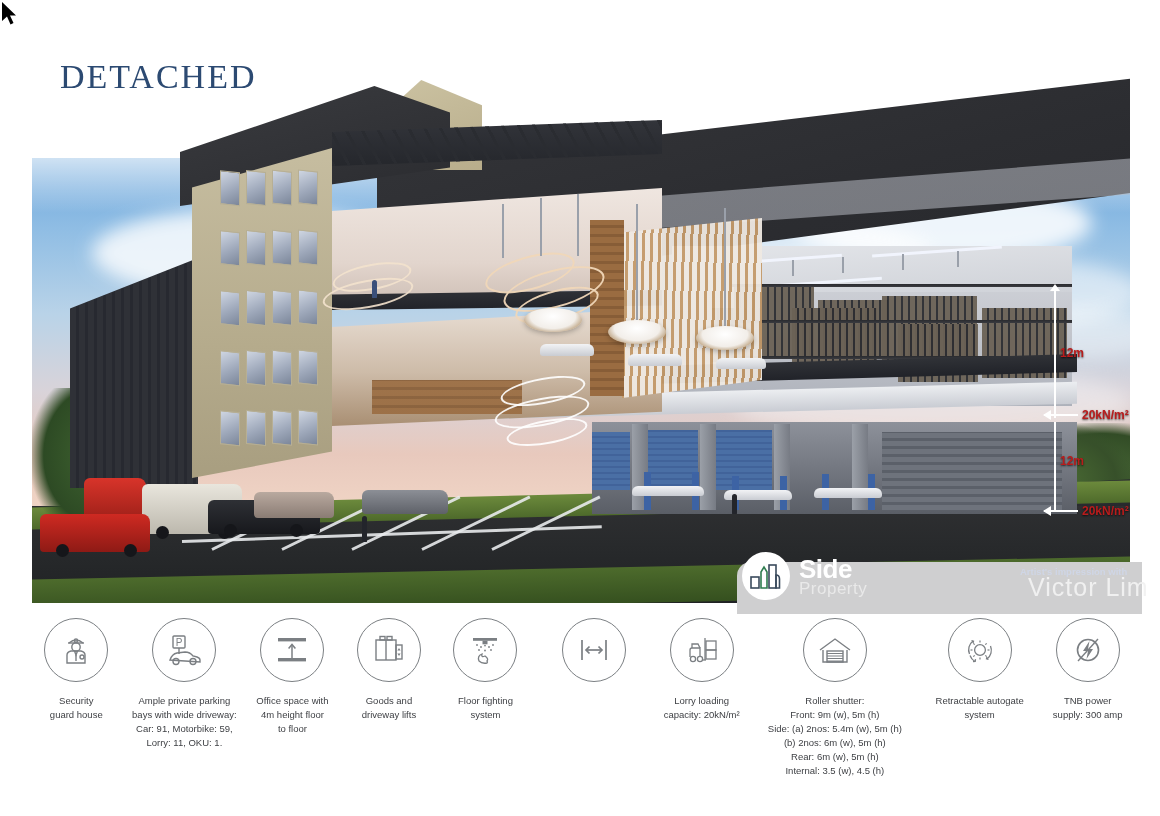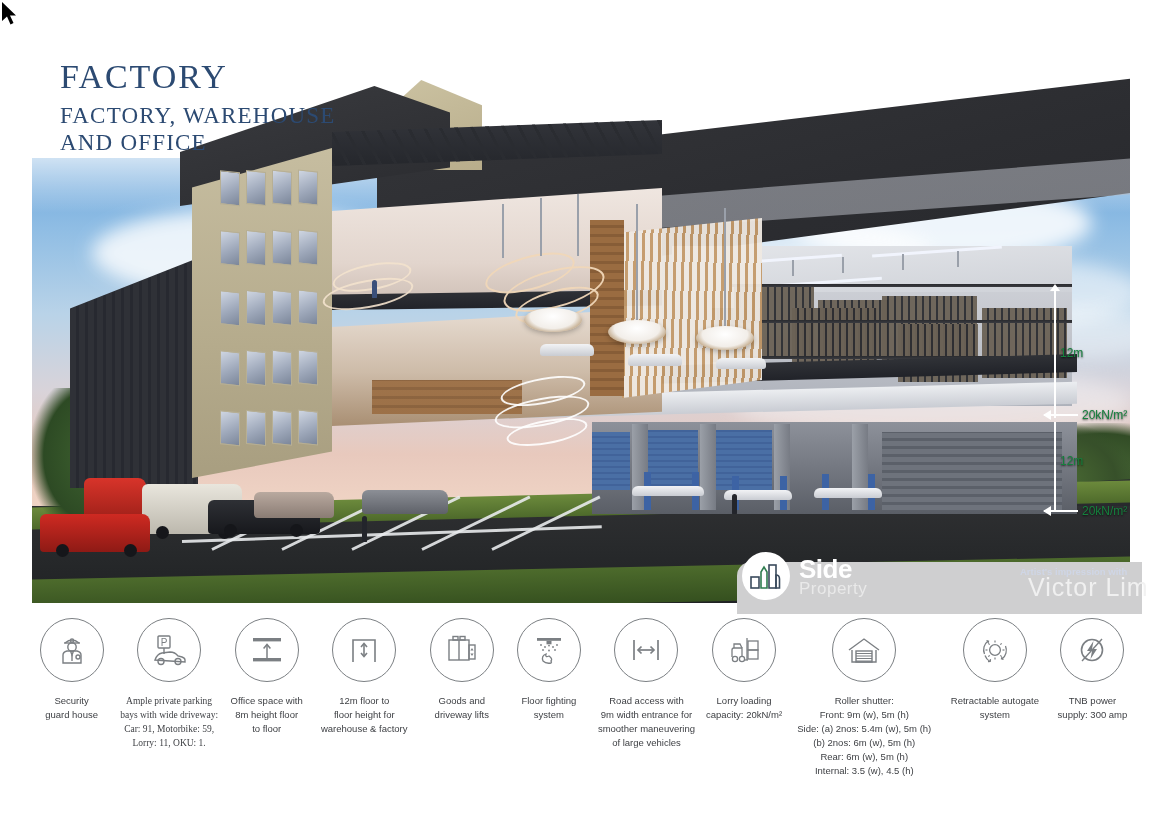--- a/index.html
+++ b/index.html
@@ -210,21 +210,21 @@
   .wheel { position:absolute; width:13px; height:13px; border-radius:50%; background:#15161a; }
   .person { position:absolute; width:5px; height:20px; background:#23252b; border-radius:3px 3px 1px 1px; }
 
   
   .dim-line { position:absolute; width:2px; background:#ffffff; }
   .dim-arrow {
     position:absolute; width:0; height:0;
     border-left:5px solid transparent; border-right:5px solid transparent;
   }
   .dim-label {
-    position:absolute; color:#15803d; font-size:12px; font-weight:normal;
+    position:absolute; color:#b91c1c; font-size:12px; font-weight:bold;
     text-shadow:0 1px 2px rgba(0,0,0,.7); white-space:nowrap;
   }
   .load-row { position:absolute; display:flex; align-items:center; gap:4px; }
   .load-arrow-line { width:34px; height:2px; background:#fff; position:relative; }
   .load-arrow-head {
     position:absolute; left:-1px; top:-4px; width:0; height:0;
     border-top:5px solid transparent; border-bottom:5px solid transparent; border-right:8px solid #fff;
   }
 
   
@@ -475,25 +475,21 @@
     </div>
     <div class="logo-text">
       <div class="logo-ziba">Side</div>
       <div class="logo-prop">Property</div>
     </div>
   </div>
   <div class="artist-note">Artist's impression with</div>
   <div class="watermark">Victor  Lim</div>
 
   <div class="headline">
-    <div class="h-main">FACTORY</div>
-    <div class="h-sub">
-      <div>FACTORY, WAREHOUSE</div>
-      <div>AND OFFICE</div>
-    </div>
+    <div class="h-main">DETACHED</div>
   </div>
 
   <div class="features">
 
     <div class="feature">
       <div class="f-circle">
         <svg width="36" height="36" viewBox="0 0 36 36" fill="none" stroke="#7b7f83" stroke-width="1.4">
           <path d="M10 11 h16"></path>
             <path d="M11 11 q7-6 14 0"></path>
           <circle cx="18" cy="8.5" r="1.6"></circle>
@@ -512,53 +508,40 @@
       <div class="f-circle">
         <svg width="40" height="36" viewBox="0 0 40 36" fill="none" stroke="#7b7f83" stroke-width="1.4">
           <rect x="9" y="4" width="12" height="12" rx="1"></rect>
           <text x="15" y="14" font-size="10" fill="#7b7f83" stroke="none" text-anchor="middle" font-family="Liberation Sans, sans-serif">P</text>
           <path d="M15 16 v6"></path>
           <path d="M6 28 q2-6 7-7 l8-1 q5 0 8 4 l4 1 q3 1 3 3 v2 z"></path>
           <circle cx="12" cy="29.5" r="3"></circle>
             <circle cx="29" cy="29.5" r="3"></circle>
         </svg>
       </div>
-      <div class="f-caption" style="white-space:pre-line;font-family:Liberation Serif, serif;">Ample private parking
+      <div class="f-caption" style="white-space:pre-line;">Ample private parking
 bays with wide driveway:
 Car: 91, Motorbike: 59,
 Lorry: 11, OKU: 1.</div>
     </div>
 
     <div class="feature">
       <div class="f-circle">
         <svg width="38" height="34" viewBox="0 0 38 34" fill="none" stroke="#7b7f83">
           <rect x="5" y="5" width="28" height="3.4" fill="#7b7f83" stroke="none"></rect>
           <rect x="5" y="25" width="28" height="3.4" fill="#7b7f83" stroke="none"></rect>
           <path d="M19 25 v-13" stroke-width="1.5"></path>
           <path d="M15.6 15.5 L19 11.5 L22.4 15.5" stroke-width="1.5"></path>
         </svg>
       </div>
       <div class="f-caption" style="white-space:pre-line;">Office space with
-8m height floor
+4m height floor
 to floor</div>
     </div>
 
-    <div class="feature wide">
-      <div class="f-circle">
-        <svg width="36" height="34" viewBox="0 0 36 34" fill="none" stroke="#7b7f83" stroke-width="1.6">
-          <path d="M7 29 V7 H29 V29"></path>
-          <path d="M18 11 v12"></path>
-          <path d="M15 14 L18 10.5 L21 14"></path>
-          <path d="M15 20 L18 23.5 L21 20"></path>
-        </svg>
-      </div>
-      <div class="f-caption" style="white-space:pre-line;">12m floor to
-floor height for
-warehouse &amp; factory</div>
-    </div>
 
     <div class="feature">
       <div class="f-circle">
         <svg width="38" height="34" viewBox="0 0 38 34" fill="none" stroke="#7b7f83" stroke-width="1.4">
           <rect x="6" y="7" width="20" height="20"></rect>
           <path d="M16 7 v20"></path>
           <rect x="10" y="3.5" width="5" height="3.5"></rect>
           <rect x="17" y="3.5" width="5" height="3.5"></rect>
           <rect x="26" y="12" width="6" height="14"></rect>
           <path d="M29 15 l1.6 2.4 h-3.2 z" fill="#7b7f83" stroke="none"></path>
@@ -594,24 +577,20 @@
     <div class="feature wide">
       <div class="f-circle">
         <svg width="38" height="32" viewBox="0 0 38 32" fill="none" stroke="#7b7f83" stroke-width="1.7">
           <path d="M7 6 v20"></path>
             <path d="M31 6 v20"></path>
           <path d="M11 16 h16"></path>
           <path d="M14.5 12.5 L11 16 L14.5 19.5"></path>
           <path d="M23.5 12.5 L27 16 L23.5 19.5"></path>
         </svg>
       </div>
-      <div class="f-caption" style="white-space:pre-line;">Road access with
-9m width entrance for
-smoother maneuvering
-of large vehicles</div>
     </div>
 
     <div class="feature">
       <div class="f-circle">
         <svg width="38" height="34" viewBox="0 0 38 34" fill="none" stroke="#7b7f83" stroke-width="1.3">
           <path d="M22 5 v22"></path>
           <rect x="23" y="8" width="10" height="9"></rect>
           <rect x="23" y="17" width="10" height="9"></rect>
           <path d="M7 24 v-7 q0-2 2-2 h8 v9"></path>
           <path d="M9 15 v-4 h6 l2 4"></path>

